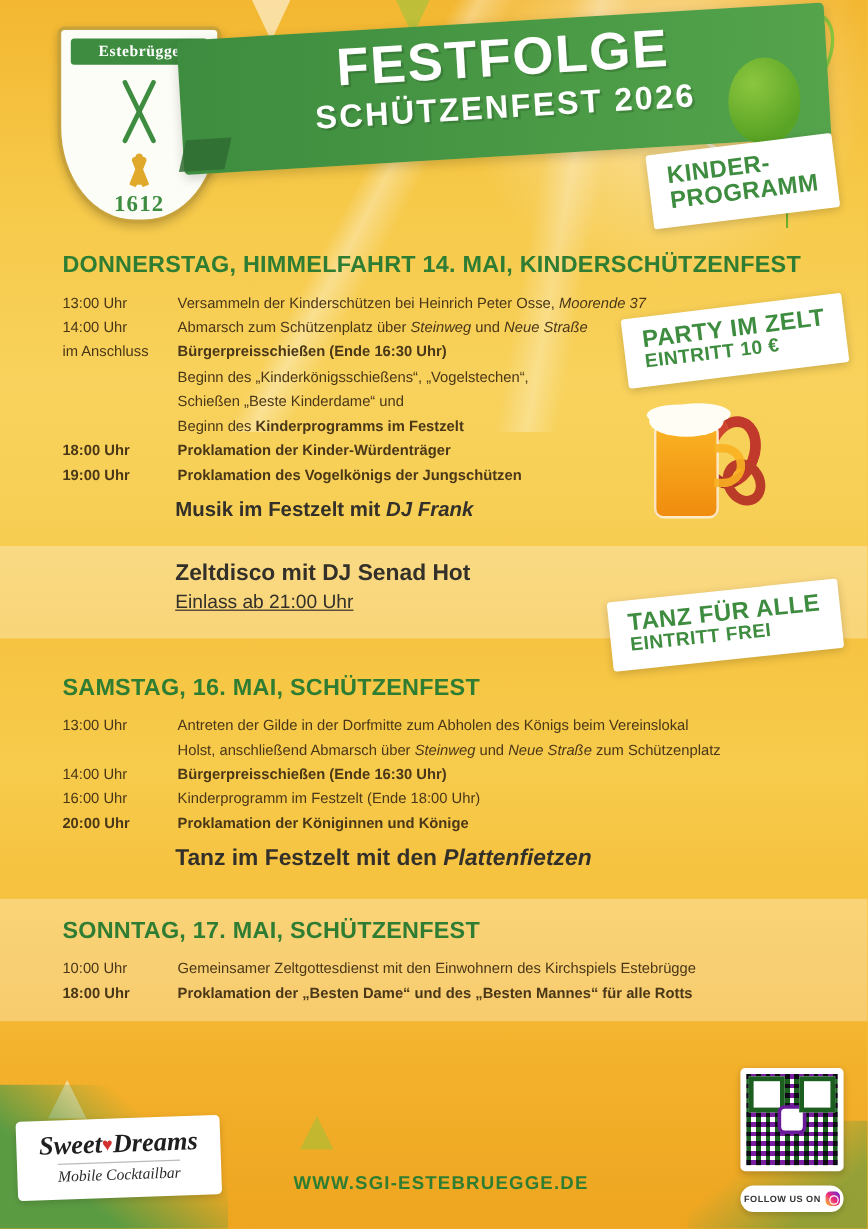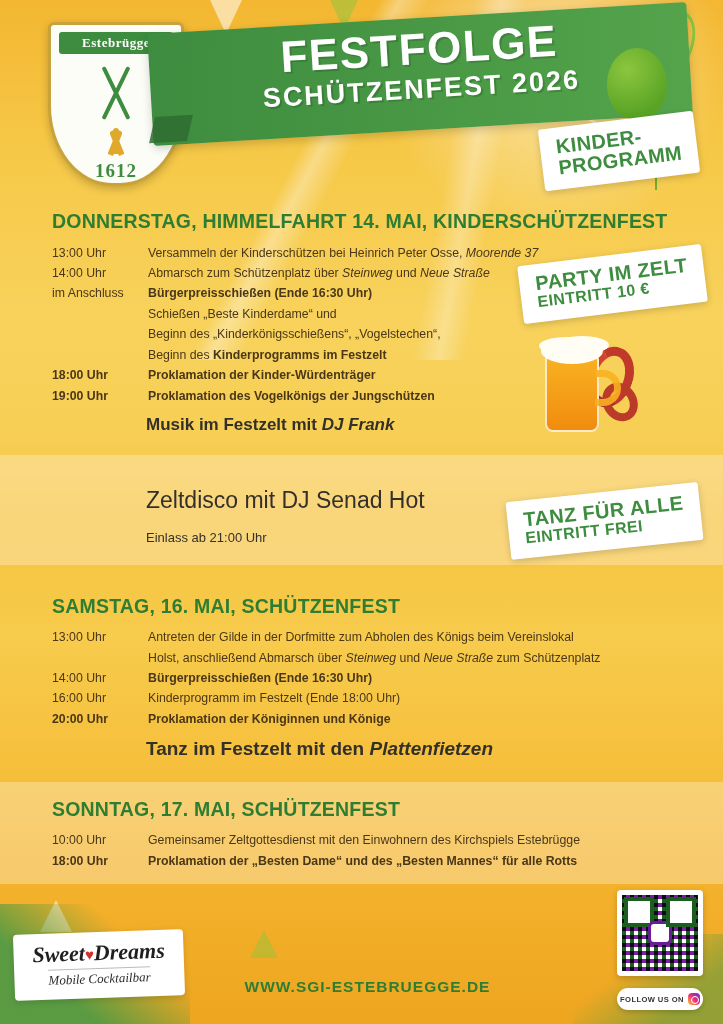--- a/index.html
+++ b/index.html
@@ -185,31 +185,32 @@
   .highlight-line {
     font-size: 17px;
     font-weight: bold;
     color: #33302a;
     padding-left: 94px;
     margin-top: 8px;
     margin-bottom: 2px;
   }
   .highlight-line .i { font-style: italic; }
   .big-line {
-    font-size: 23px;
-    font-weight: normal;
+    font-size: 19px;
+    font-weight: bold;
     color: #33302a;
     padding-left: 94px;
-    margin: 22px 0 2px;
+    margin: 2px 0 2px;
   }
   .plain-line {
-    font-size: 13px;
+    font-size: 16px;
     color: #33302a;
     padding-left: 94px;
-    margin: 16px 0 6px;
+    margin: 5px 0 6px;
+    text-decoration: underline;
   }
 
   
   .sticker {
     position: absolute;
     background: #fff;
     box-shadow: 0 2px 7px rgba(0,0,0,0.18);
     padding: 9px 16px 11px;
     border-radius: 3px;
   }
@@ -417,25 +418,25 @@
           <tr>
                 <td class="time">14:00  Uhr</td>
                 <td class="desc">Abmarsch zum Schützenplatz über <span class="i">Steinweg</span> und <span class="i">Neue Straße</span></td>
               </tr>
           <tr>
                 <td class="time">im Anschluss</td>
                 <td class="desc b">Bürgerpreisschießen (Ende 16:30 Uhr)</td>
               </tr>
           <tr>
                 <td class="time"></td>
+                <td class="desc">Beginn des „Kinderkönigsschießens“, „Vogelstechen“,</td>
+              </tr>
+          <tr>
+                <td class="time"></td>
                 <td class="desc">Schießen „Beste Kinderdame“ und</td>
-              </tr>
-          <tr>
-                <td class="time"></td>
-                <td class="desc">Beginn des „Kinderkönigsschießens“, „Vogelstechen“,</td>
               </tr>
           <tr>
                 <td class="time"></td>
                 <td class="desc">Beginn des <span class="b">Kinderprogramms im Festzelt</span></td>
               </tr>
           <tr>
                 <td class="time b">18:00  Uhr</td>
                 <td class="desc b">Proklamation der Kinder-Würdenträger</td>
               </tr>
           <tr>

